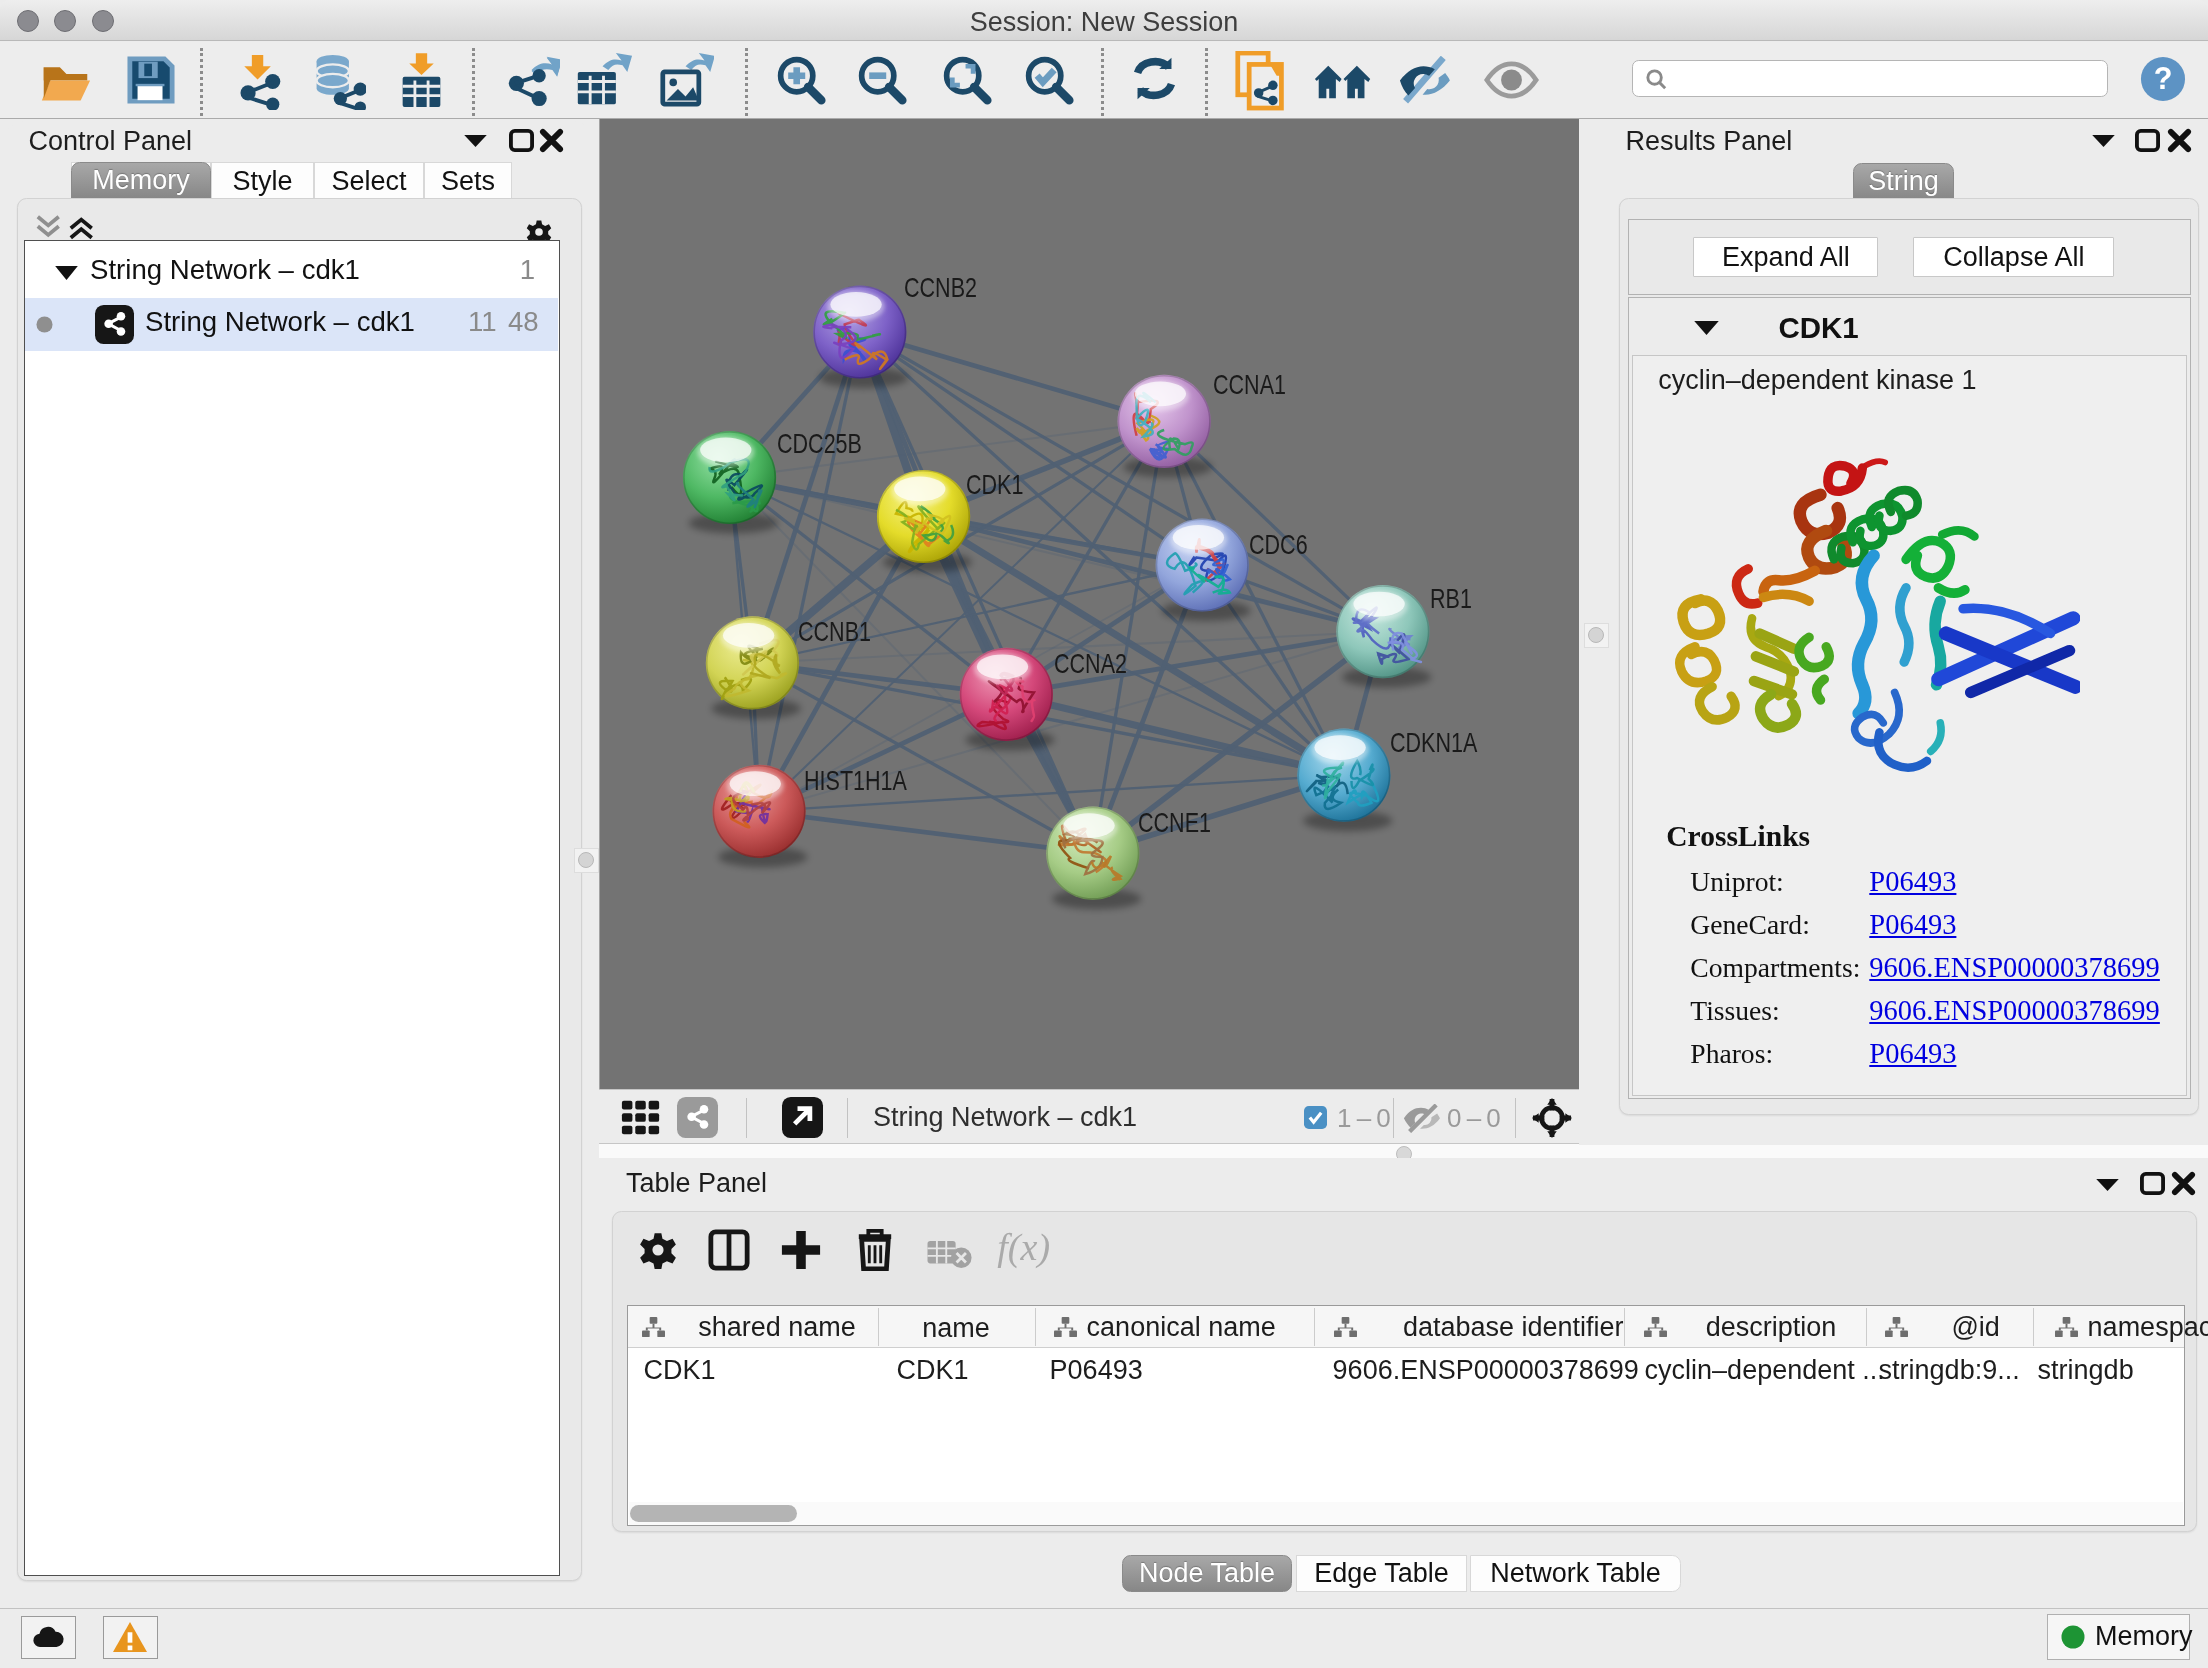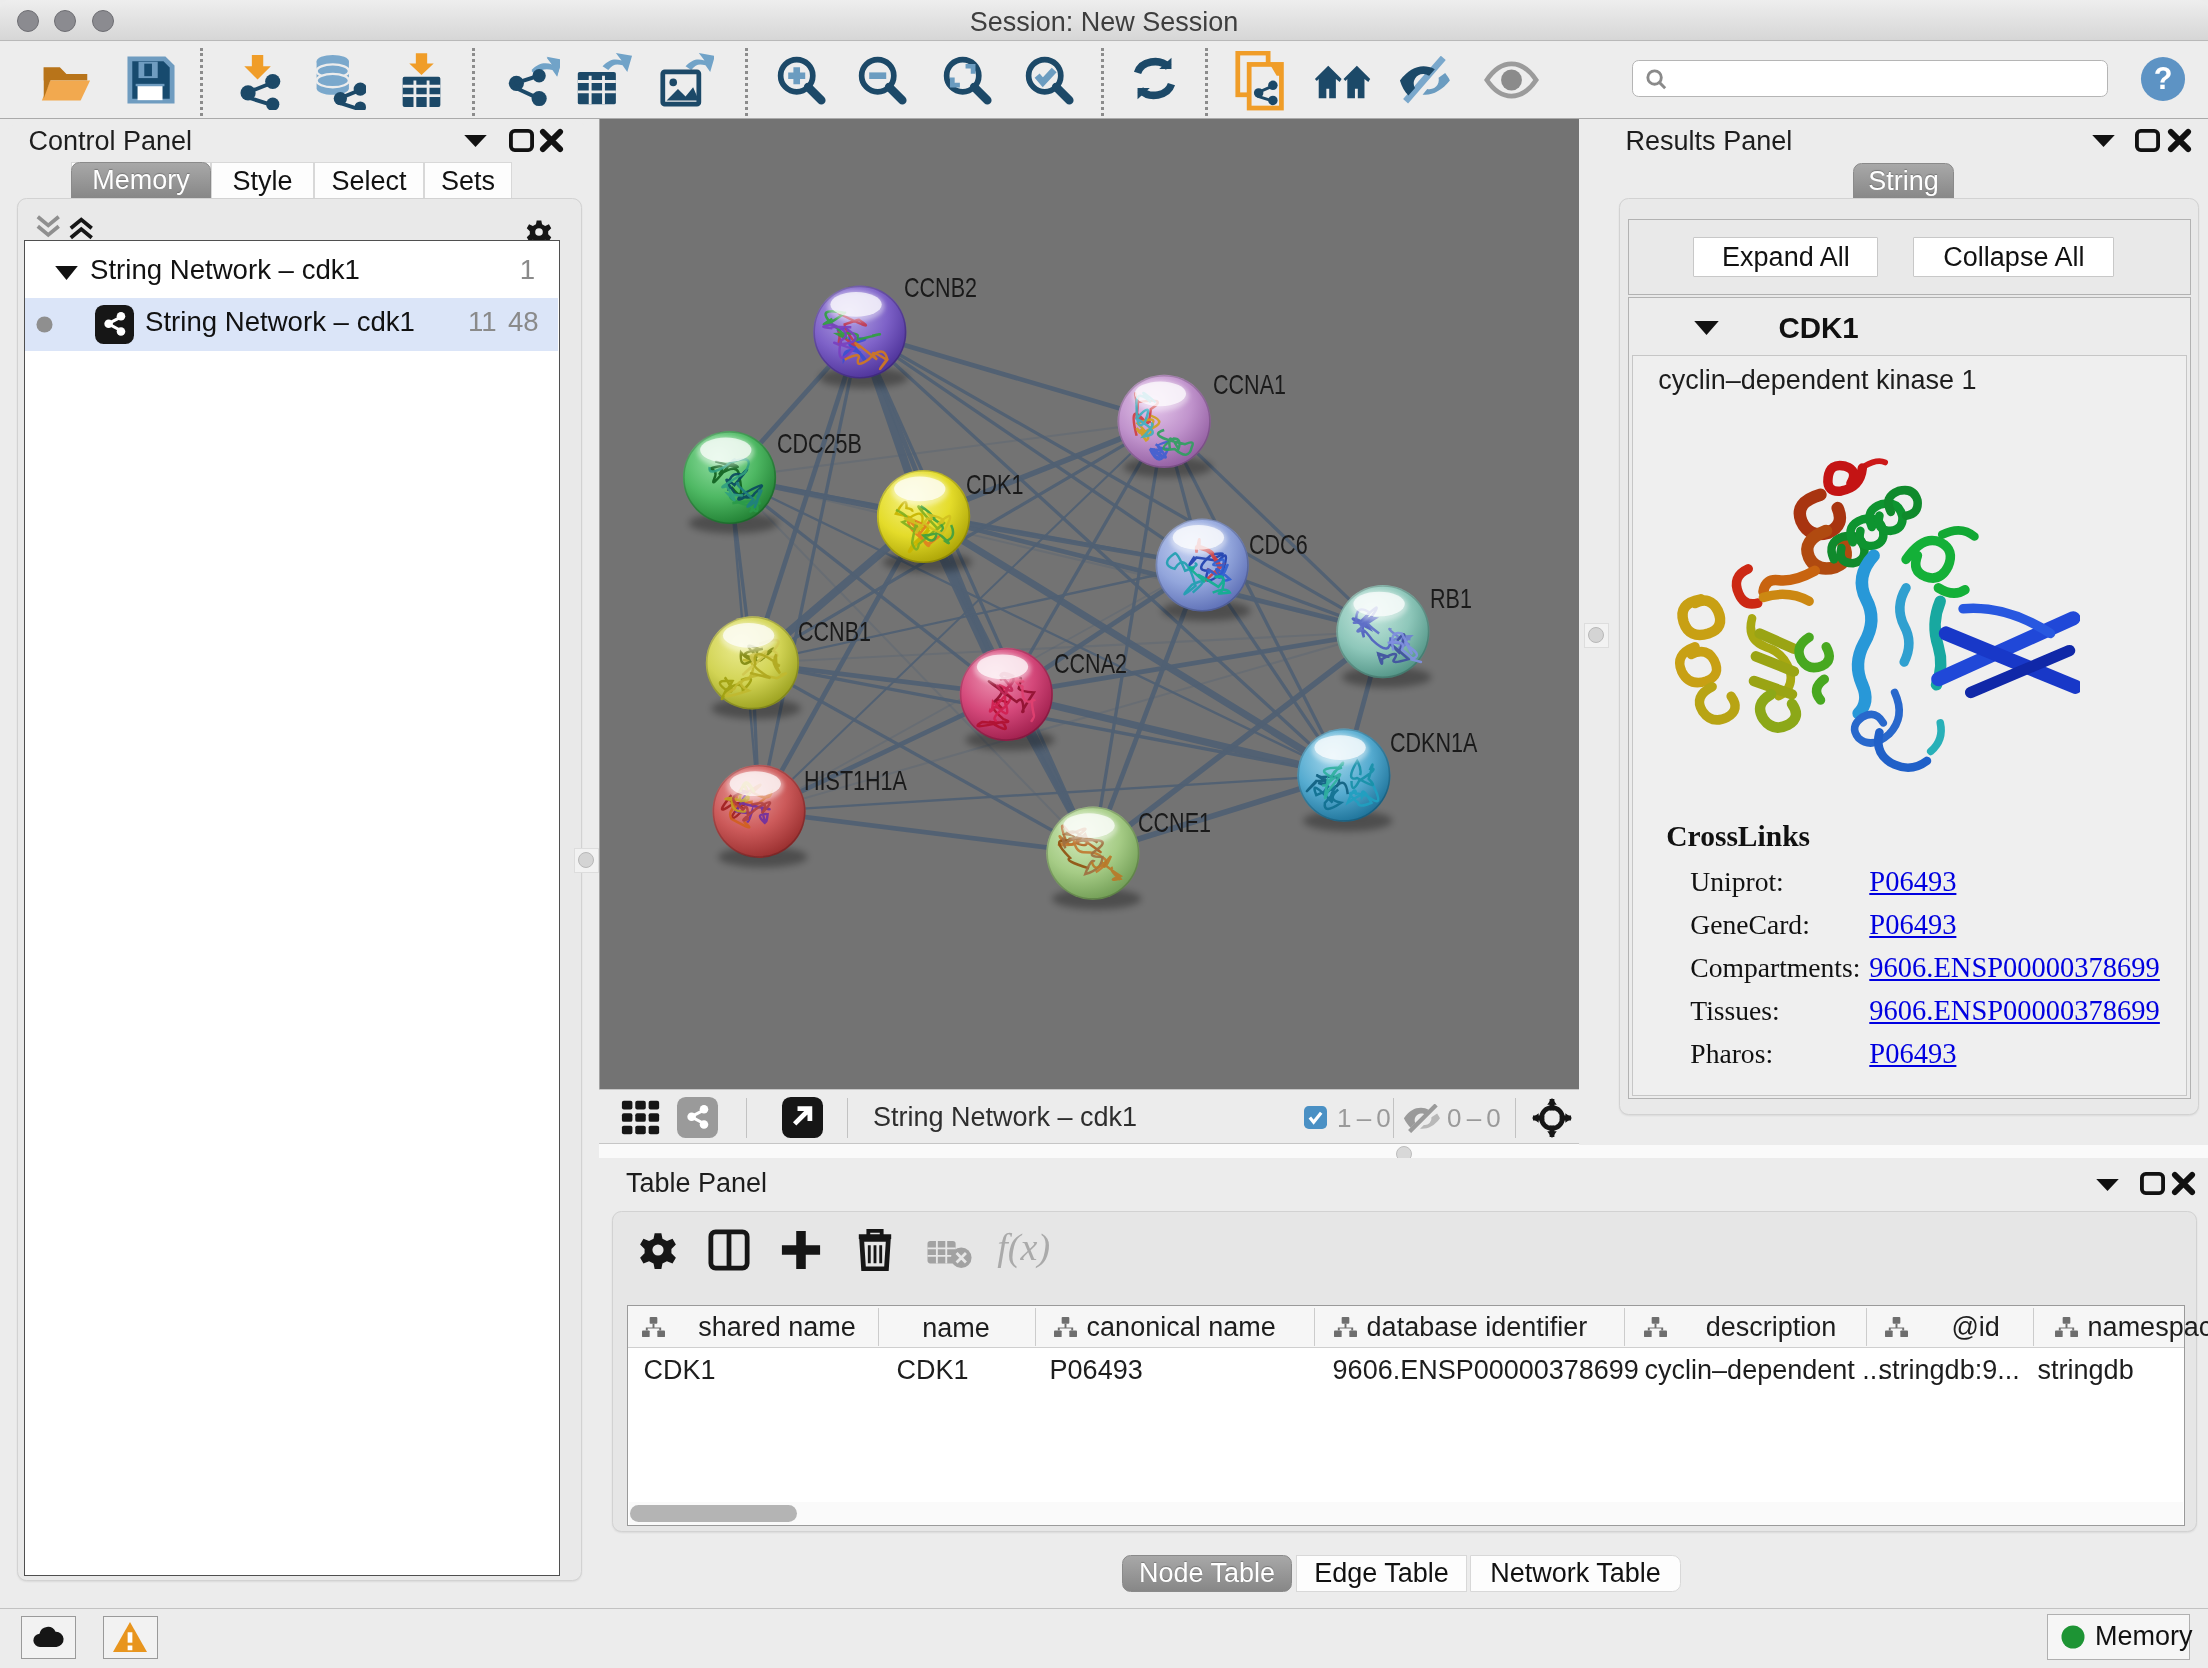--- a/index.html
+++ b/index.html
@@ -693,21 +693,21 @@
               <rect x="1" y="15" width="8" height="7" rx="1"></rect>
               <rect x="17" y="15" width="8" height="7" rx="1"></rect>
               <path d="M12 8h2v4h7v3h-2v-2H7v2H5v-3h7z"></path>
             </g>
           </svg>
         <div class="abs" style="left:48px;top:5.7px;width:203px;text-align:center;font-size:27px;color:#1d1d1d;">shared name</div>
         <div class="abs" style="left:250px;top:7px;width:157px;text-align:center;font-size:27px;color:#1d1d1d;">name</div>
         <div class="abs" style="left:459px;top:5.7px;width:226px;text-align:left;font-size:27px;color:#1d1d1d;">canonical name</div>
         <div class="abs" style="left:1049px;top:5.7px;width:189px;text-align:center;font-size:27px;color:#1d1d1d;">description</div>
         <div class="abs" style="left:1291px;top:5.7px;width:114px;text-align:center;font-size:27px;color:#1d1d1d;">@id</div>
-        <div class="abs" style="left:739px;top:5.7px;width:257px;text-align:left;font-size:27px;color:#1d1d1d;">database identifier</div>
+        <div class="abs" style="left:739px;top:5.7px;width:257px;text-align:right;font-size:27px;color:#1d1d1d;">database identifier</div>
         <div class="abs" style="left:1460px;top:5.7px;font-size:27px;color:#1d1d1d;">namespac</div>
         <div class="abs" style="left:16px;top:49px;font-size:27px;color:#1d1d1d;">CDK1</div>
         <div class="abs" style="left:269px;top:49px;font-size:27px;color:#1d1d1d;">CDK1</div>
         <div class="abs" style="left:422px;top:49px;font-size:27px;color:#1d1d1d;">P06493</div>
         <div class="abs" style="left:705px;top:49px;font-size:27px;color:#1d1d1d;">9606.ENSP00000378699</div>
         <div class="abs" style="left:1017px;top:49px;font-size:27px;color:#1d1d1d;">cyclin–dependent ...</div>
         <div class="abs" style="left:1251px;top:49px;font-size:27px;color:#1d1d1d;">stringdb:9...</div>
         <div class="abs" style="left:1410px;top:49px;font-size:27px;color:#1d1d1d;">stringdb</div>
         <div class="abs" style="left:1px;top:196px;width:1554px;height:23px;background:#fafafa;">
           <div class="abs" style="left:1.9px;top:2.9px;width:167px;height:17px;background:#b4b4b4;border-radius:8.6px;"></div>

